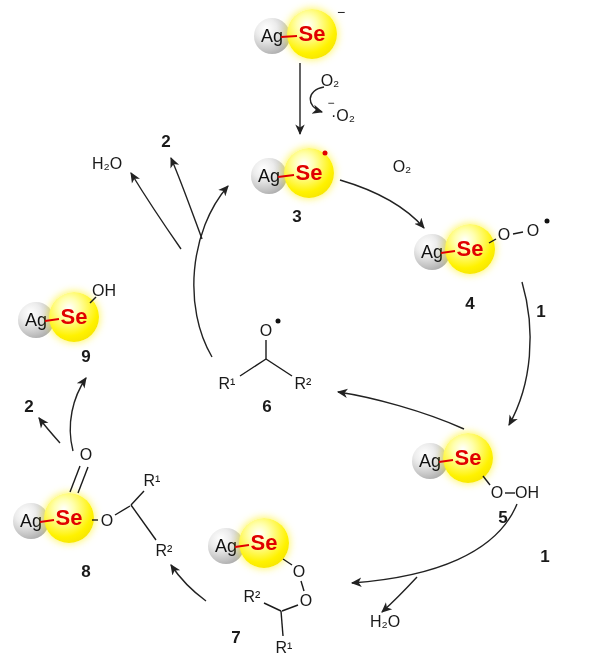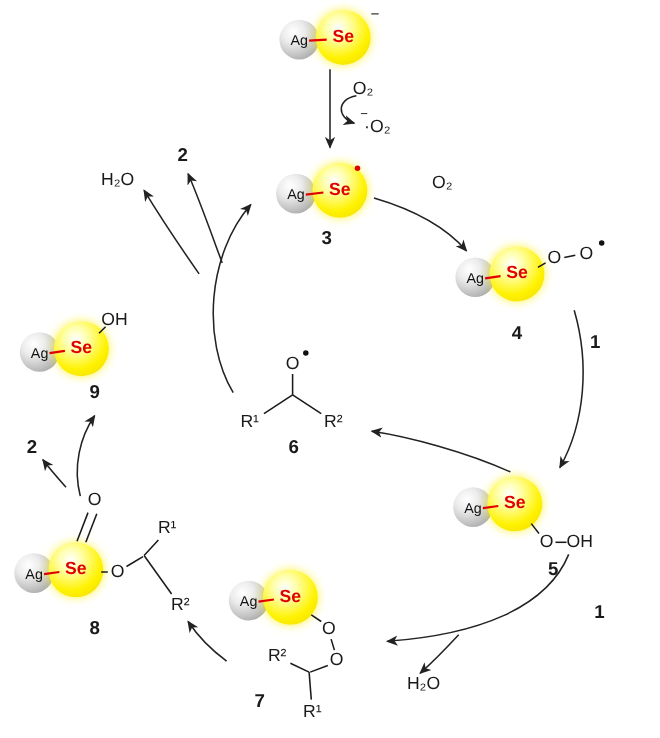--- a/index.html
+++ b/index.html
@@ -1,23 +1,23 @@
 <!DOCTYPE html>
 <html><head>
 <meta charset="utf-8">
 <style>
   *{margin:0;padding:0;box-sizing:border-box}
   html,body{background:#ffffff}
   body{font-family:"Liberation Sans", sans-serif;}
   .canvas{position:relative;width:600px;height:671px;background:#ffffff;overflow:hidden;color:#1a1a1a;}
   .ball{position:absolute;border-radius:50%;display:flex;align-items:center;justify-content:center;
         transform:translate(-50%,-50%);z-index:1;}
-  .ag{width:36px;height:36px;font-size:13px;color:#111;
+  .ag{width:36px;height:36px;font-size:18px;color:#111;
       background:radial-gradient(circle at 35% 30%, #ffffff 0%, #ececec 30%, #c4c4c4 62%, #8f8f8f 100%);}
-  .se{width:50px;height:50px;font-size:16px;font-weight:bold;color:#e00000;
+  .se{width:50px;height:50px;font-size:22px;font-weight:bold;color:#e00000;
       background:radial-gradient(circle at 40% 32%, #ffffff 0%, #ffffb0 22%, #fff200 62%, #edd600 100%);
       box-shadow:0 0 9px rgba(255,240,0,.75);}
   .txt{position:absolute;transform:translate(-50%,-50%);z-index:3;font-size:16px;white-space:nowrap;line-height:1;}
   .num{font-weight:bold;font-size:17px;}
   .chg{font-size:14px;}
   .supmin{font-size:12px;}
   .rdot{position:absolute;width:5px;height:5px;border-radius:50%;background:#111;
         transform:translate(-50%,-50%);z-index:3;}
   .rdot.red{background:#e00000;}
   .overlay{position:absolute;left:0;top:0;z-index:2;pointer-events:none;}

